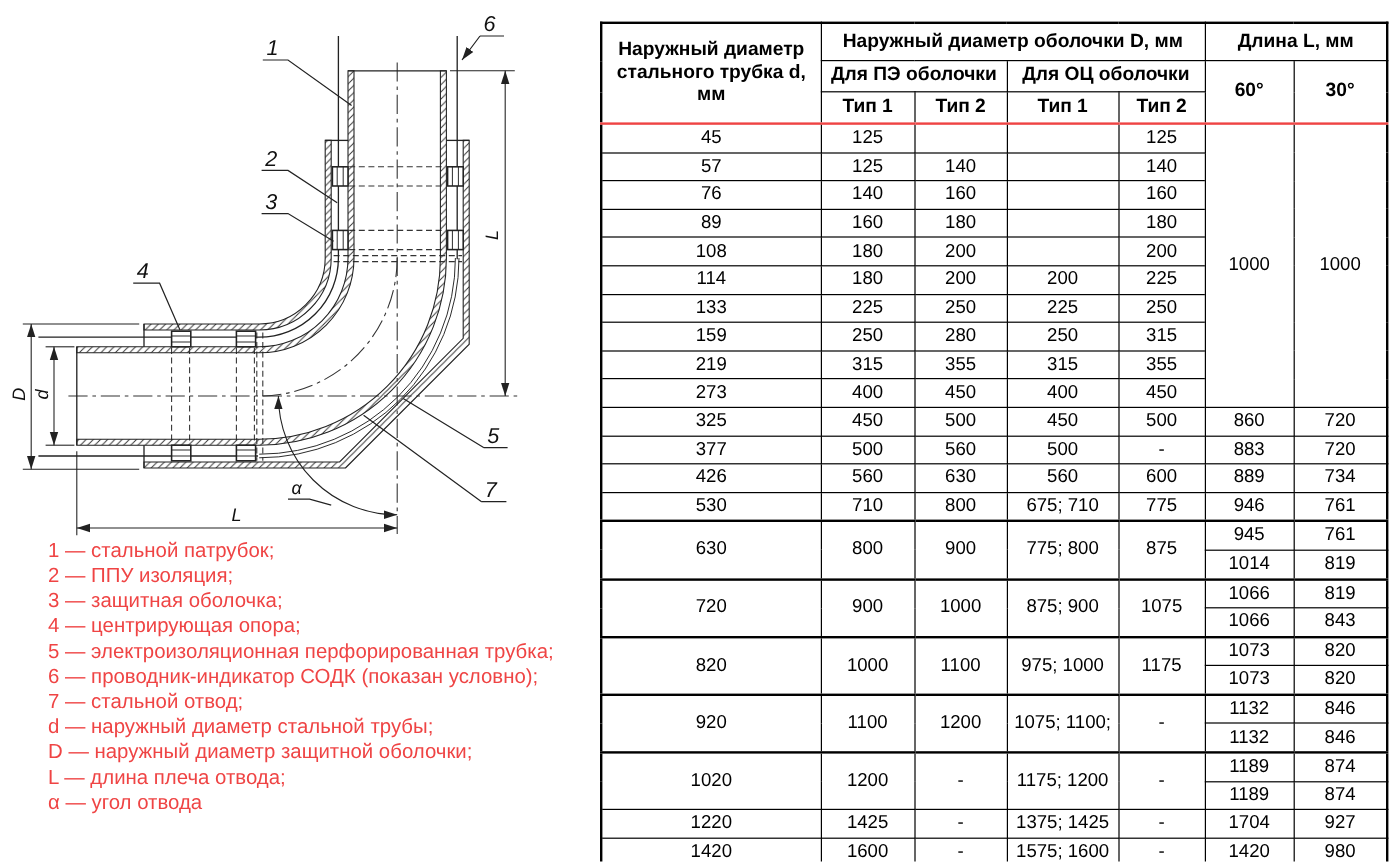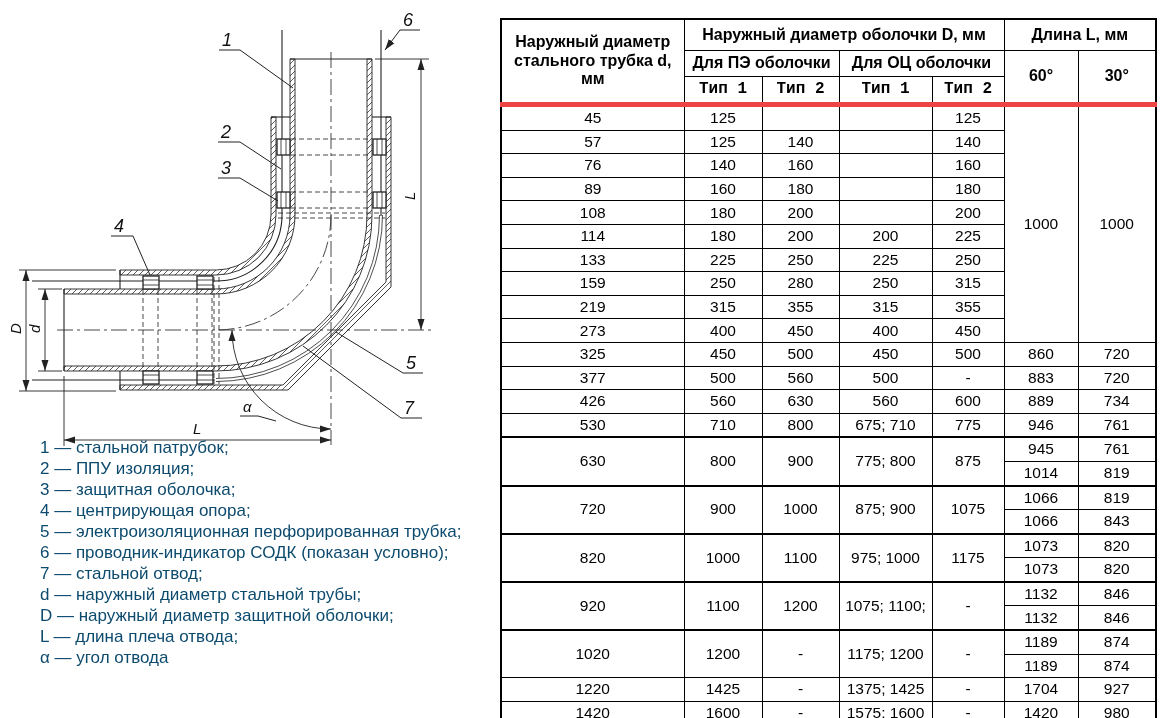--- a/index.html
+++ b/index.html
@@ -1,31 +1,31 @@
 <!DOCTYPE html>
 <html><head>
 <meta charset="utf-8">
 <style>
   html,body{margin:0;padding:0;}
   body{
     width:1164px;height:718px;background:#ffffff;position:relative;overflow:hidden;
     font-family:"Liberation Sans",sans-serif;color:#000;
   }
   .diagram-wrap{position:absolute;left:0;top:0;width:500px;height:455px;}
-  .legend{position:absolute;left:40px;top:437px;width:460px;font-size:17px;line-height:21px;color:#0c4a6e;}
+  .legend{position:absolute;left:40px;top:448px;width:460px;font-size:17px;line-height:21px;color:#ef4444;}
   .legend-line{white-space:nowrap;}
   .table-wrap{position:absolute;left:500px;top:18px;}
   table{border-collapse:collapse;table-layout:fixed;border:2px solid #000;background:#fff;}
   th,td{border:1px solid #000;text-align:center;vertical-align:middle;padding:0 2px;overflow:hidden;}
   th{font-weight:bold;font-size:16px;line-height:1.18;}
   td{font-size:15.5px;height:22.6px;line-height:1.05;}
   thead tr:nth-child(1) th{height:30px;}
   thead tr:nth-child(2) th{height:25px;}
-  thead tr:nth-child(3) th{height:25px;font-family:Liberation Mono, monospace;}
-  tbody tr:first-child td{border-top:5px solid #ef4444;}
+  thead tr:nth-child(3) th{height:25px;}
+  tbody tr:first-child td{border-top:2px solid #ef4444;}
   tr.thick td{border-top:2px solid #000;}
   
   .ln{stroke:#222;stroke-width:1.1;fill:none;}
   .thin{stroke:#222;stroke-width:0.8;fill:none;}
   .wall{fill:url(#hatch);stroke:#222;stroke-width:0.9;}
   .hid{stroke:#333;stroke-width:0.9;fill:none;stroke-dasharray:5 3;}
   .cl{stroke:#333;stroke-width:0.9;fill:none;stroke-dasharray:16 4 3 4;}
   .dim{stroke:#222;stroke-width:0.9;fill:none;}
   .lead{stroke:#222;stroke-width:1;fill:none;}
   .callout{font:italic 18px "Liberation Sans",sans-serif;fill:#111;}

